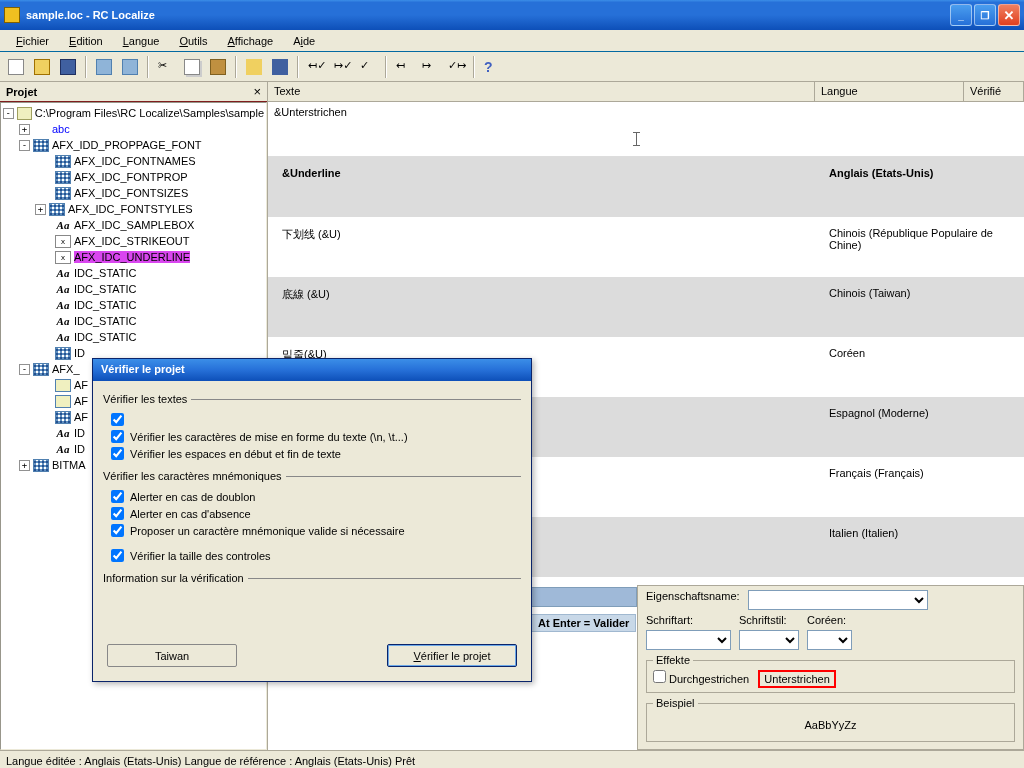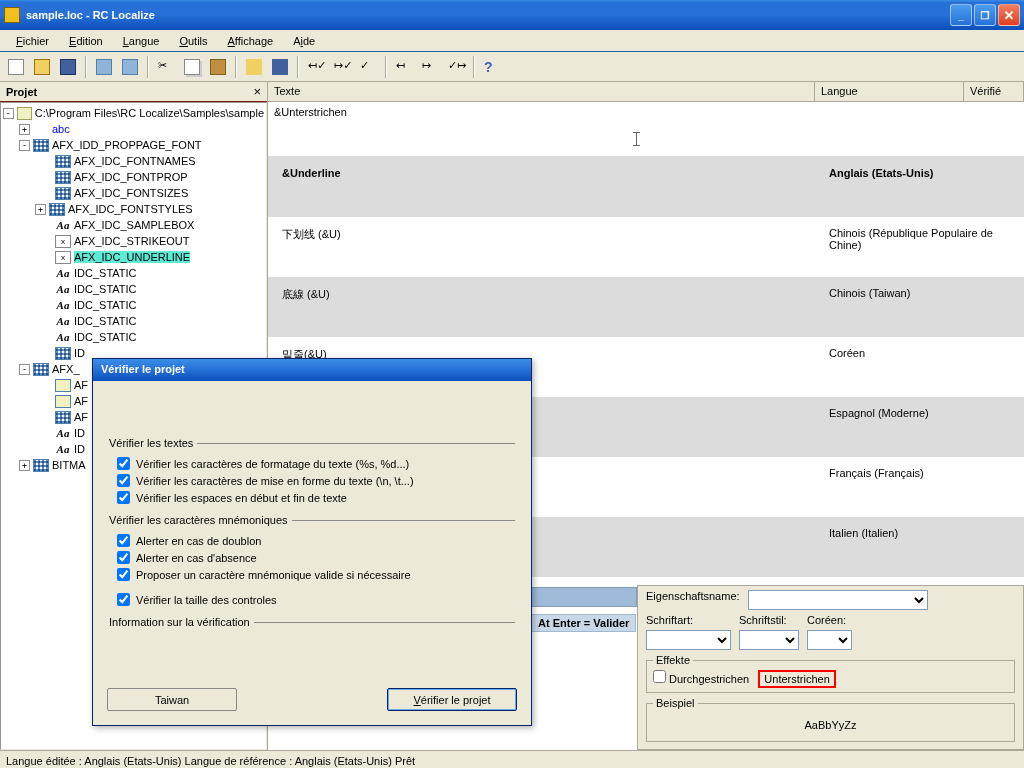--- a/index.html
+++ b/index.html
@@ -28,21 +28,21 @@
 .projhead .x { margin-left: auto; font-weight: normal; font-size: 13px; cursor: pointer; }
 .tree { flex: 1; background: white; overflow: hidden; padding: 2px; border: 1px inset #ece9d8; }
 .treeitem { display: flex; align-items: center; height: 16px; white-space: nowrap; cursor: default; }
 .treeitem .pad { display: inline-block; }
 .treeitem .exp { width: 11px; height: 11px; border: 1px solid #919191; background: white; display: inline-flex; align-items: center; justify-content: center; font-size: 9px; line-height: 1; margin-right: 3px; color: #000; font-family: monospace; }
 .treeitem .noexp { width: 11px; display: inline-block; margin-right: 3px; }
 .treeitem .ticon { width: 16px; height: 13px; margin-right: 3px; display: inline-block; background: #8fb4d8; border: 1px solid #5080b0; }
 .treeitem .ticon.aa { background: white; border: none; font-style: italic; font-weight: bold; font-family: 'Times New Roman'; font-size: 11px; text-align: center; line-height: 13px; }
 .treeitem .ticon.xx { background: white; border: 1px solid #888; font-size: 8px; text-align: center; line-height: 11px; }
 .treeitem .ticon.grid { background: repeating-linear-gradient(0deg, #6090c0 0 2px, white 2px 4px), repeating-linear-gradient(90deg, #6090c0 0 2px, white 2px 4px); background-blend-mode: multiply; }
-.treeitem .label.sel { background: #5eead4; }
+.treeitem .label.sel { background: #d946ef; }
 .treeitem .label.abc { color: #0000ff; }
 
 .rightpanel { flex: 1; display: flex; flex-direction: column; background: white; }
 .listhead { height: 20px; display: flex; border-bottom: 1px solid #aca899; }
 .listhead .col { background: #ece9d8; border-right: 1px solid #aca899; padding: 3px 6px; font-weight: normal; }
 .listhead .col.texte { width: 547px; }
 .listhead .col.langue { width: 149px; }
 .listhead .col.verifie { flex: 1; }
 .editrow { height: 55px; padding: 4px 6px; border-bottom: 1px solid #ddd; position: relative; }
 .editrow .cursor { position: absolute; left: 368px; top: 30px; width: 1px; height: 14px; background: #666; }
@@ -57,21 +57,21 @@
 .gridrow .cell.texte { width: 547px; }
 .gridrow .cell.langue { width: 200px; }
 .gridrow.head .cell.texte { font-weight: bold; }
 .gridrow.head .cell.langue { font-weight: bold; }
 
 .statusbar { height: 20px; background: #ece9d8; border-top: 1px solid #aca899; display: flex; align-items: center; padding: 0 6px; font-size: 11px; }
 
 
 .dialog { position: absolute; left: 92px; top: 358px; width: 440px; background: #ece9d8; border: 1px solid #0a246a; box-shadow: 2px 2px 6px rgba(0,0,0,0.3); }
 .dlg-title { height: 22px; background: linear-gradient(to bottom, #3b8ee8 0%, #2670d8 50%, #0d4fb8 100%); color: white; font-weight: bold; padding: 4px 8px; font-size: 11px; }
-.dlg-body { padding: 12px 16px; margin-top: 44px; }
+.dlg-body { padding: 12px 10px; }
 .dlg-group { margin-bottom: 8px; }
 .dlg-grouptitle { display: flex; align-items: center; margin-bottom: 6px; }
 .dlg-grouptitle .line { flex: 1; height: 1px; background: #888; margin-left: 4px; }
 .dlg-check { display: flex; align-items: center; padding: 2px 0 2px 8px; }
 .dlg-check input { margin-right: 6px; }
 .dlg-btns { display: flex; justify-content: space-between; padding: 6px 14px 14px; }
 .dlg-btn { width: 130px; height: 23px; background: #ece9d8; border: 1px solid #888; border-radius: 2px; cursor: pointer; }
 .dlg-btn.default { border: 1px solid #0a246a; box-shadow: inset 0 0 0 1px #6ba8e8; }
 .dlg-btn .ul { text-decoration: underline; }
 
@@ -395,21 +395,20 @@
 <div class="dialog">
   <div class="dlg-title">Vérifier le projet</div>
   <div class="dlg-body">
     <div class="dlg-group">
       <div class="dlg-grouptitle">
           <span>Vérifier les textes</span>
           <span class="line"></span>
         </div>
       <label class="dlg-check">
           <input type="checkbox" checked="" style=""> 
-          <span>Vérifier les caractères de formatage du texte (%s, %d...)</span>
         </label>
       <label class="dlg-check">
           <input type="checkbox" checked="" style=""> 
           <span>Vérifier les caractères de mise en forme du texte (\n, \t...)</span>
         </label>
       <label class="dlg-check">
           <input type="checkbox" checked="" style=""> 
           <span>Vérifier les espaces en début et fin de texte</span>
         </label>
     </div>

